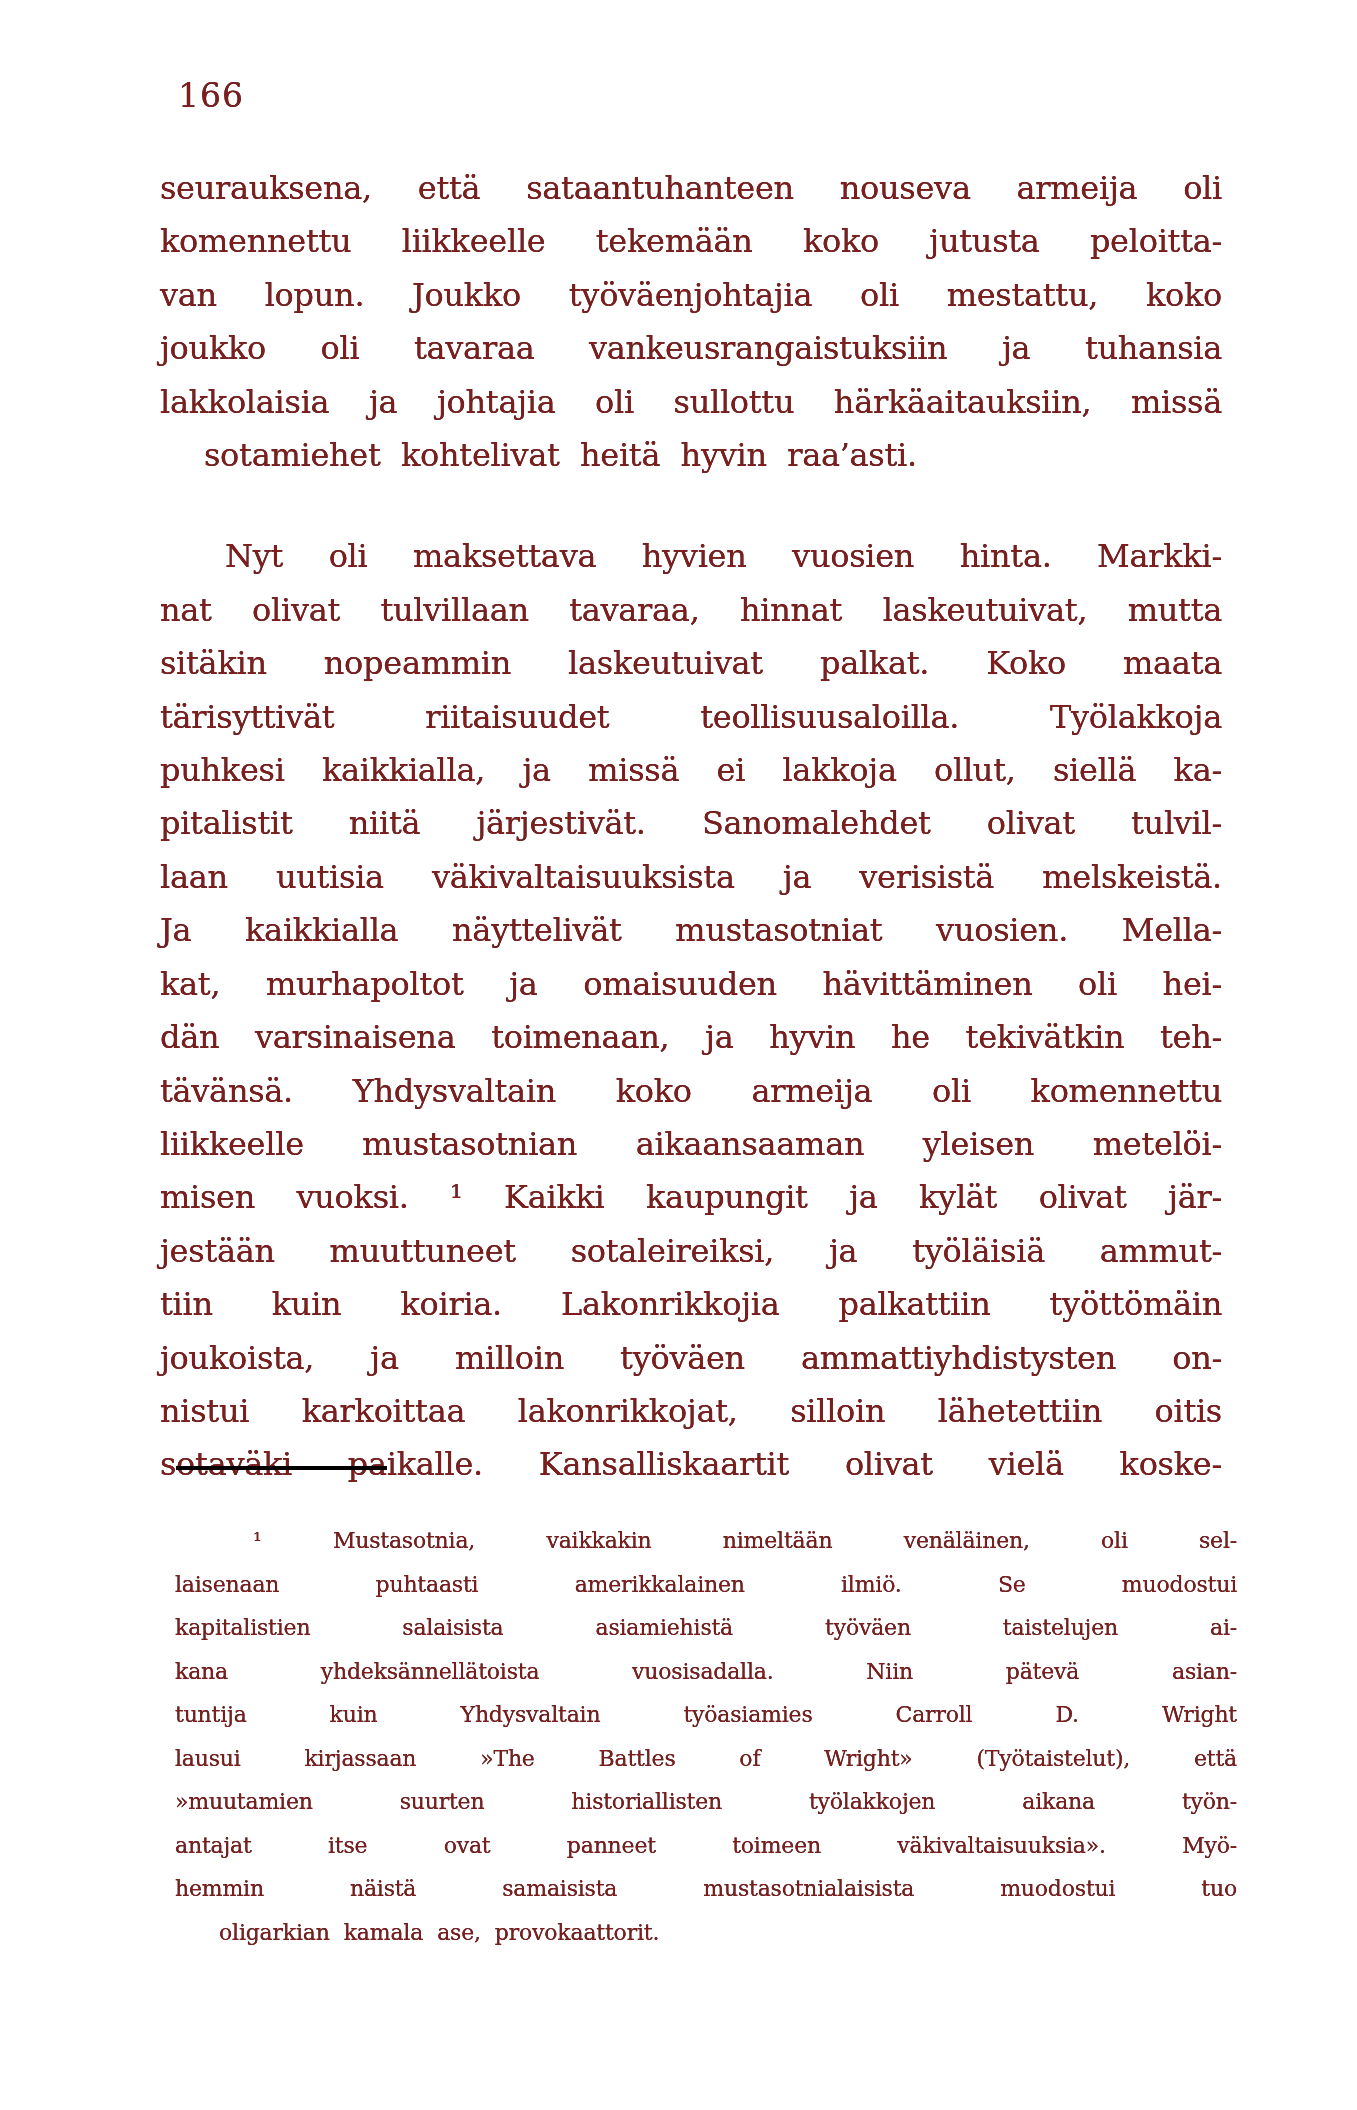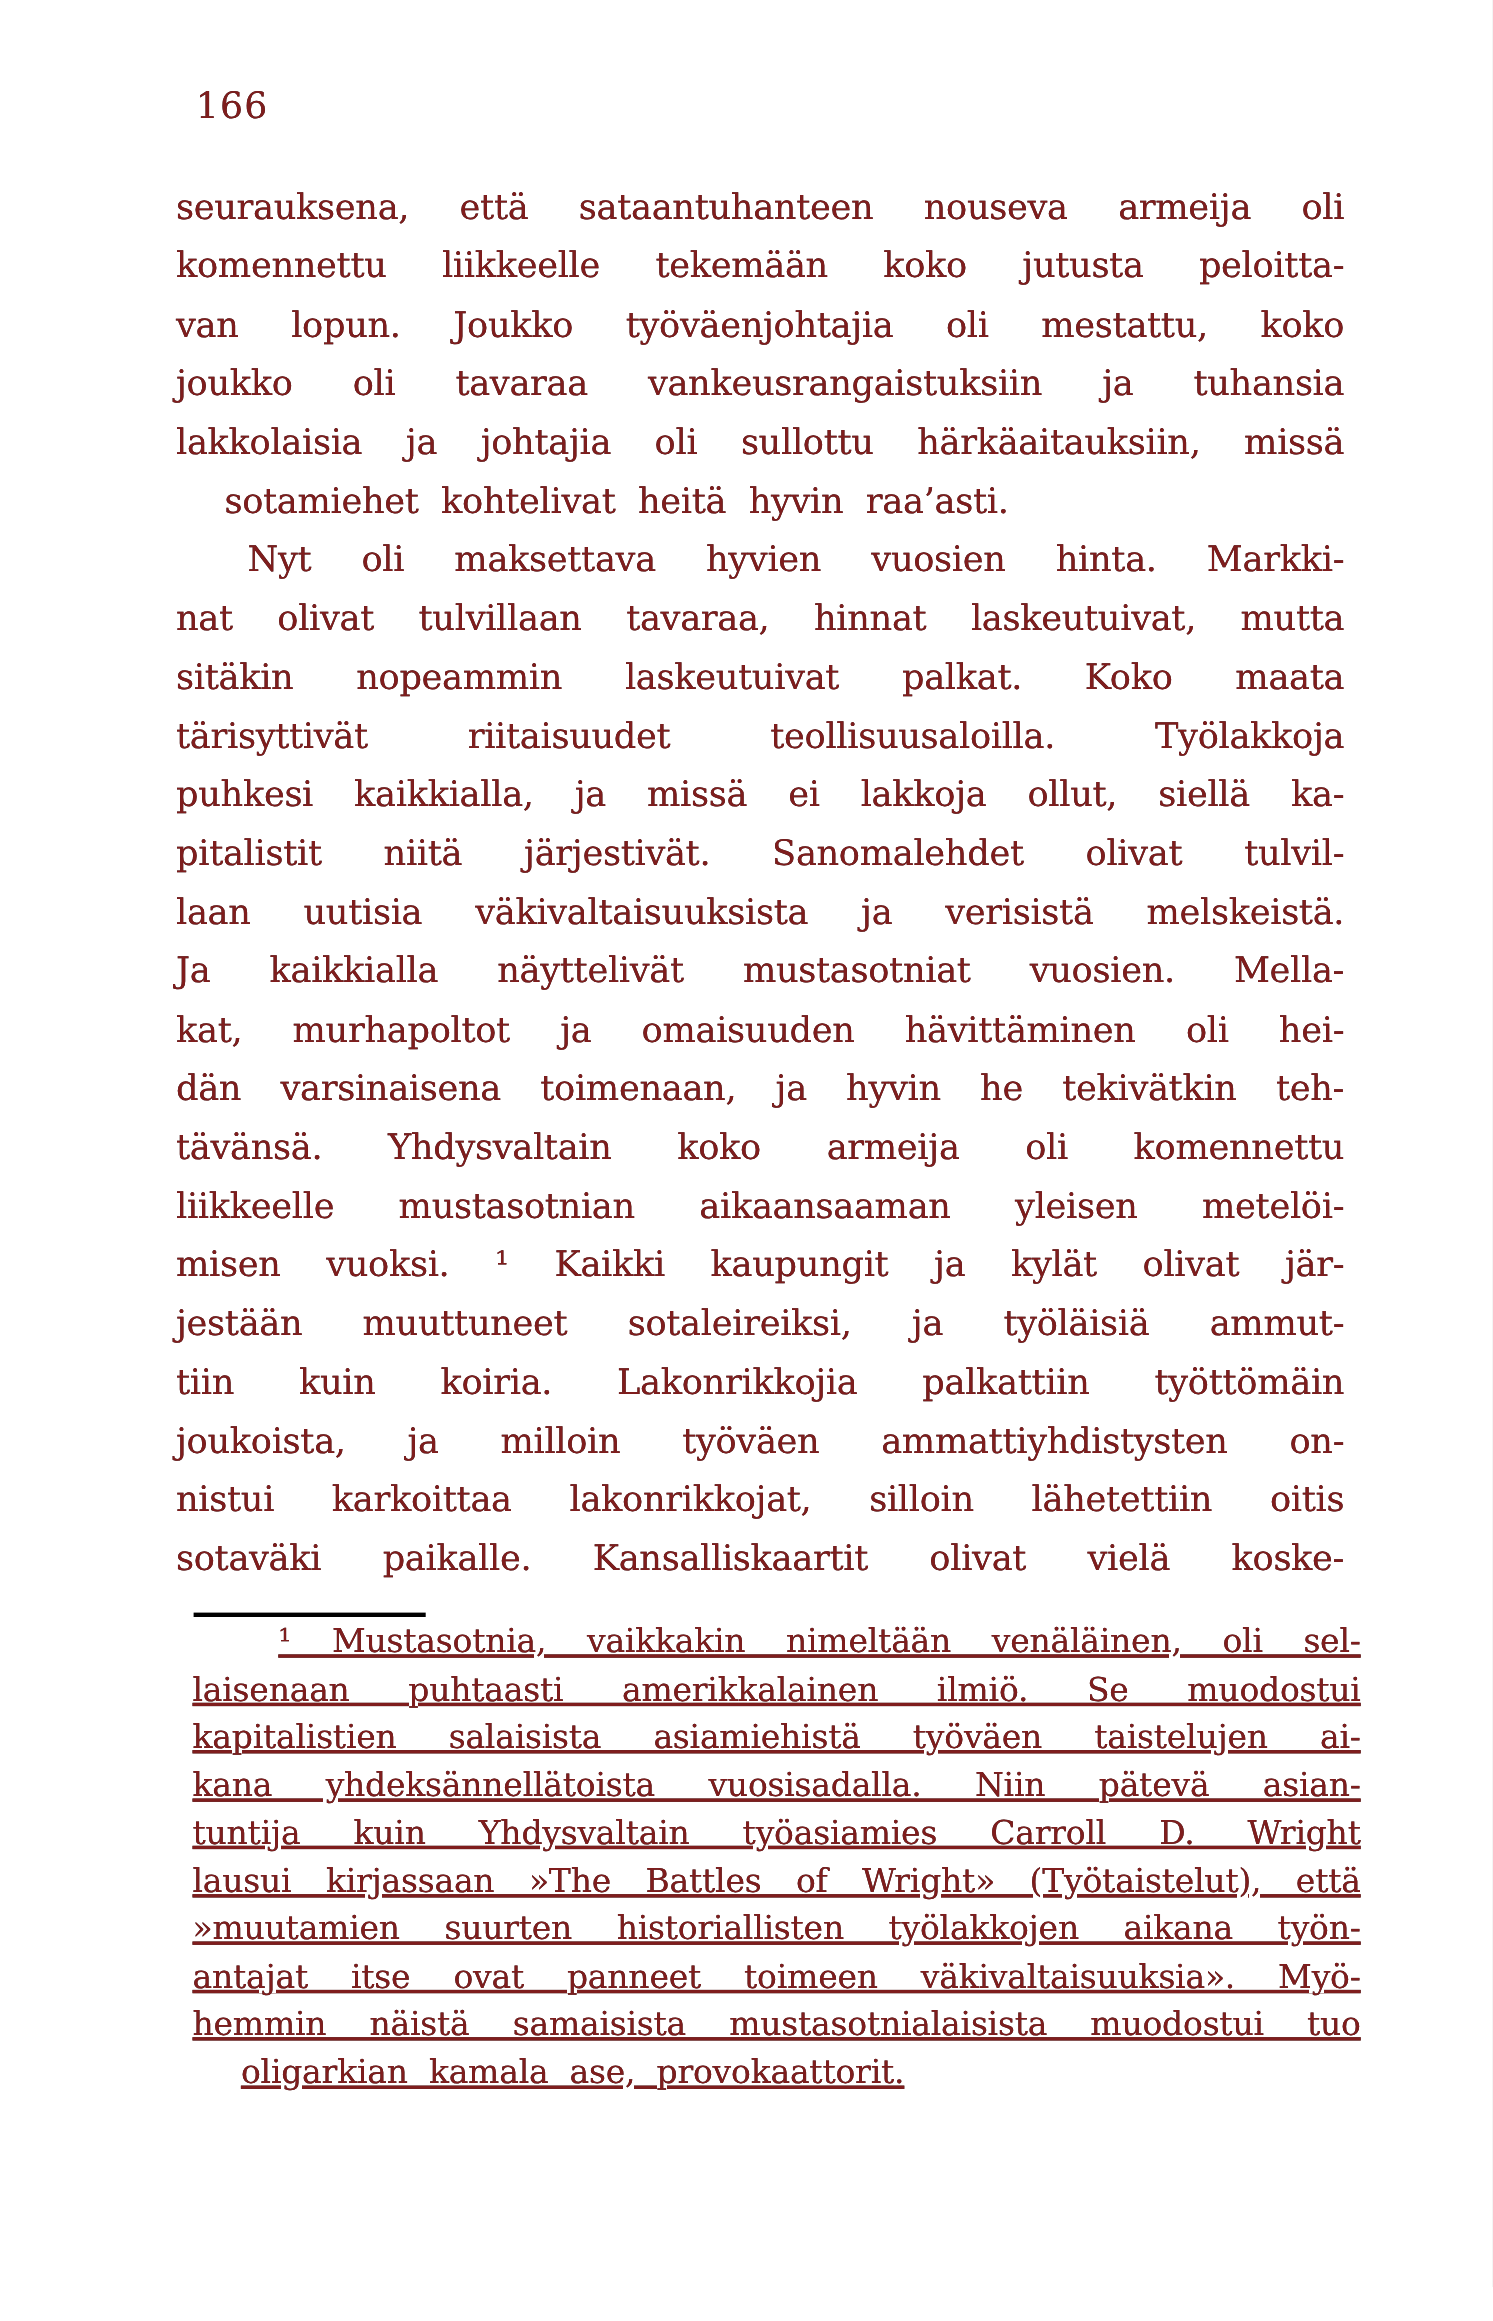--- a/index.html
+++ b/index.html
@@ -45,28 +45,27 @@
     height: 4px;
     background: #000000;
   }
   .fn-col {
     position: absolute;
     left: 175px;
     top: 1471px;
     width: 1062px;
   }
   .fn-col .l {
-    font-size: 30px;
+    font-size: 22px;
     line-height: 43.5px;
     letter-spacing: -0.2px;
     text-align: justify;
     text-align-last: justify;
-    text-decoration: underline;
   }
-  .l.ind      { padding-left: 65px; }
+  .l.ind      { padding-left: 65px; margin-top: 48px; }
   .fn-col .l.ind { padding-left: 78px; }
   .l.end {
     text-align-last: left;
     word-spacing: 0.33em;
     margin-left: 44px;
   }
 </style>
 </head>
 <body>
 

